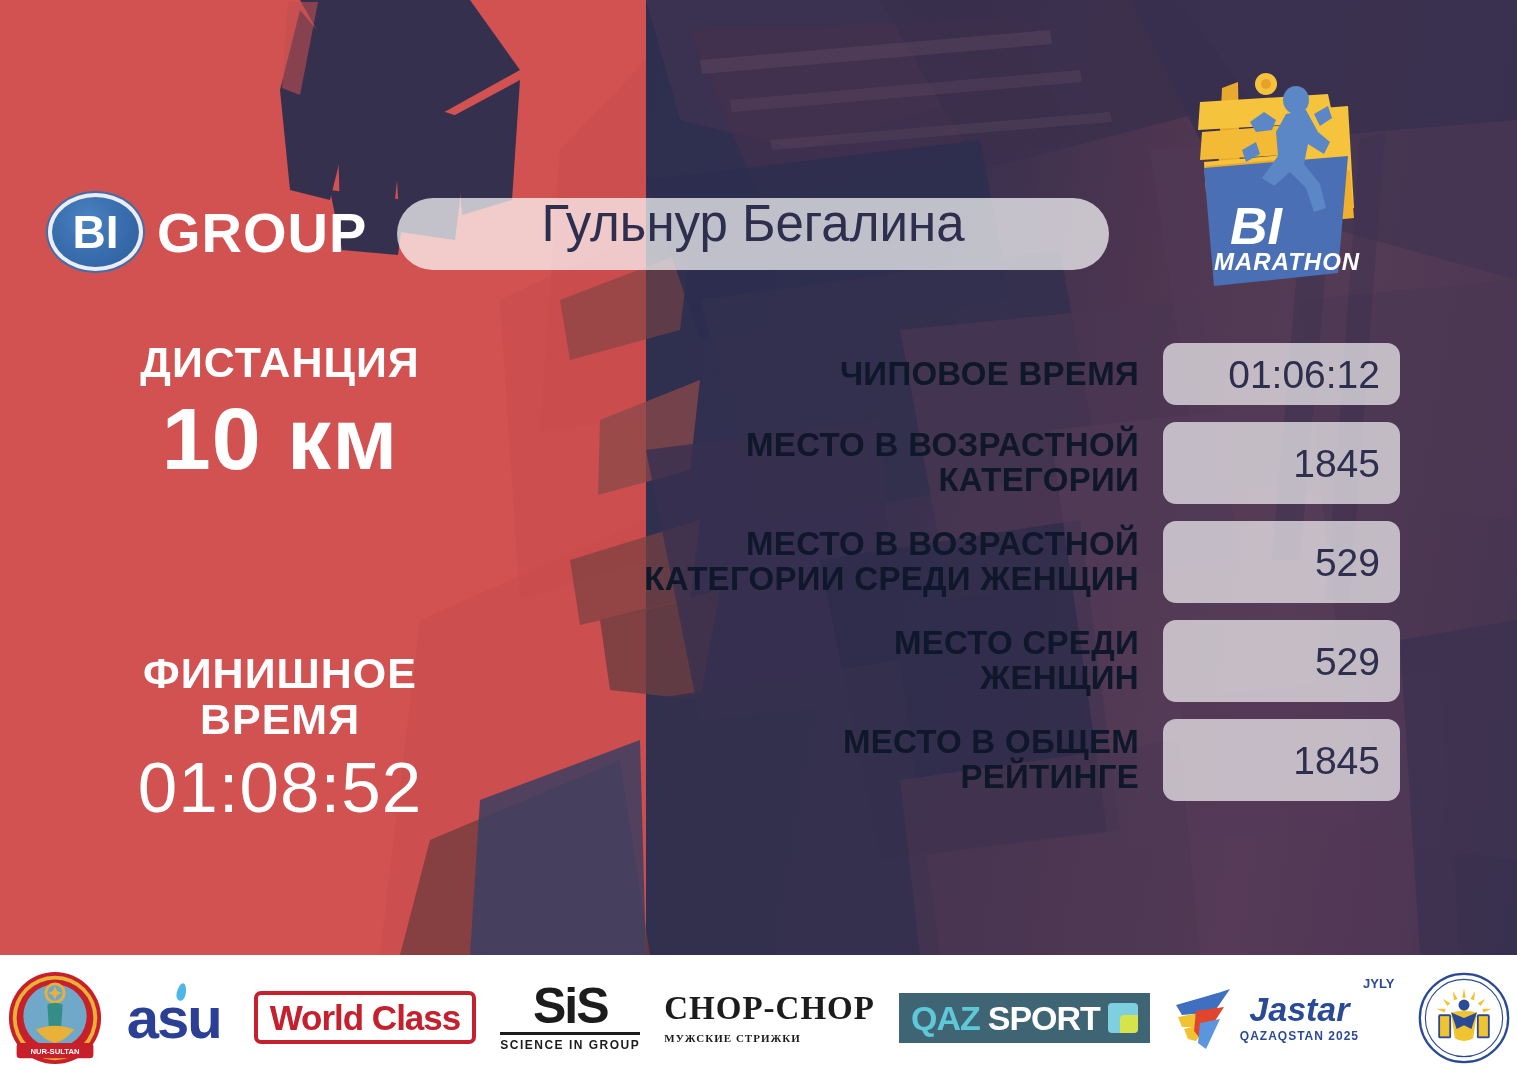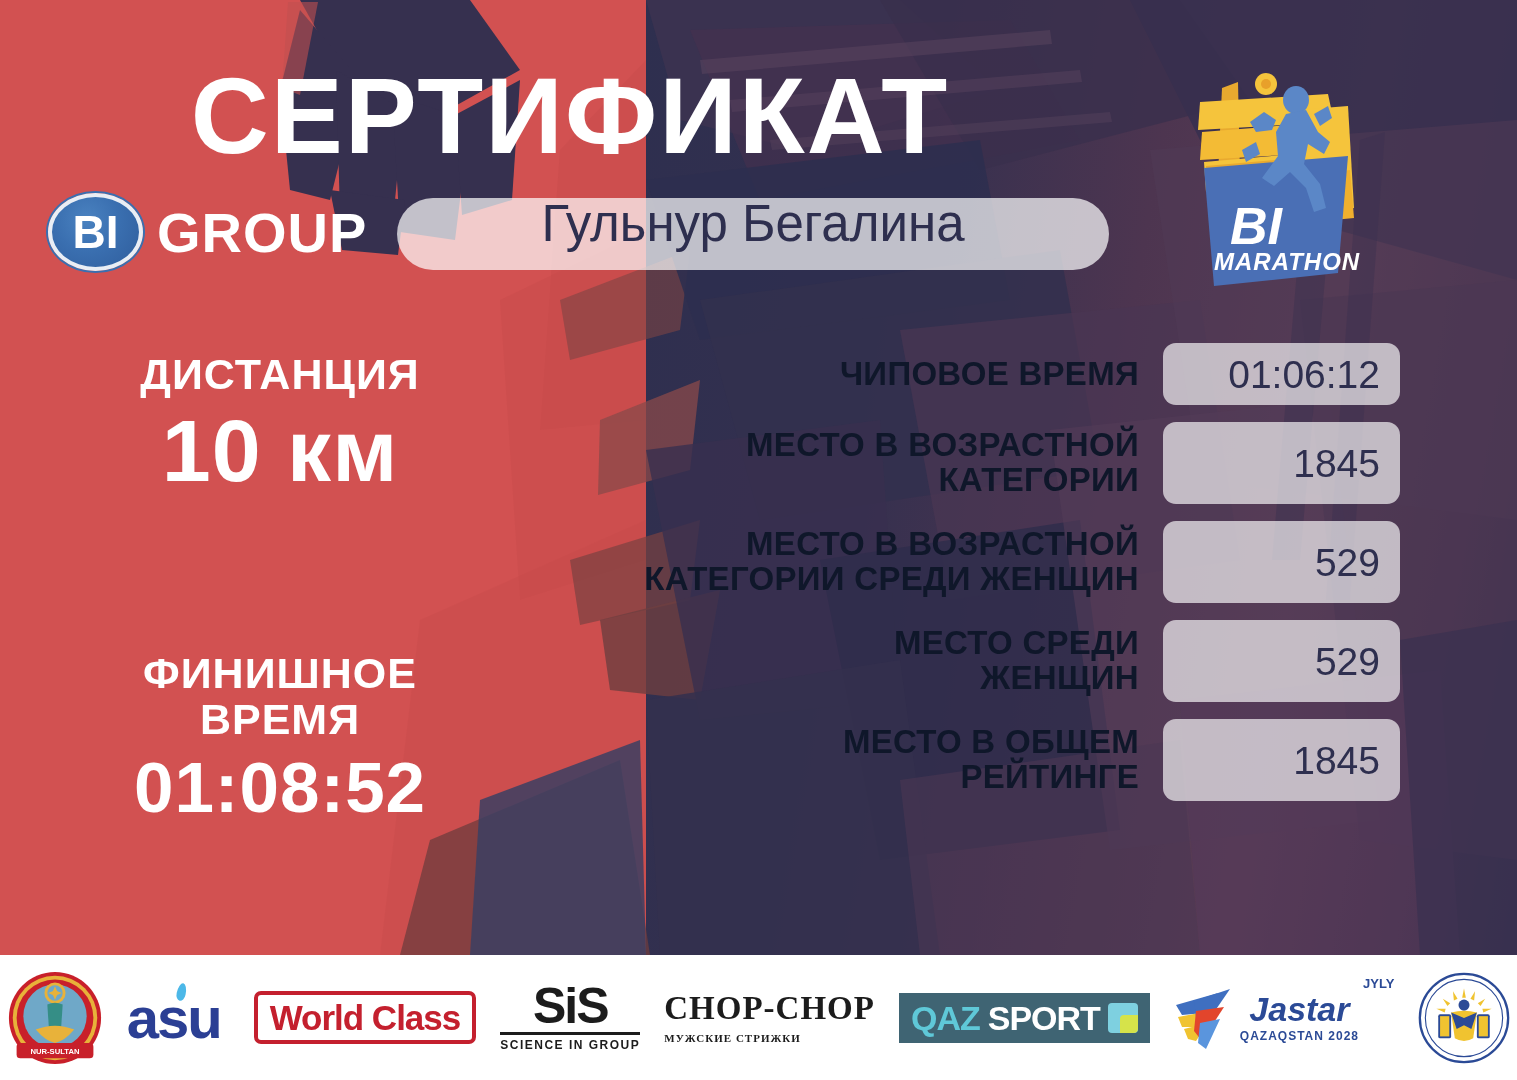--- a/index.html
+++ b/index.html
@@ -63,35 +63,35 @@
   }
   
   .bim-logo{position:absolute;left:1178px;top:58px;width:200px;height:250px;}
 
   
   .left-block{
     position:absolute;left:0;top:340px;width:560px;
     text-align:center;color:#ffffff;
   }
   .lbl-dist{
-    font-size:43px;font-weight:bold;letter-spacing:1px;line-height:1.05;margin-top:12px;
+    font-size:43px;font-weight:bold;letter-spacing:1px;line-height:1.05;
   }
   .val-dist{
     font-size:88px;font-weight:bold;letter-spacing:1px;line-height:1.1;
     margin-top:6px;
   }
   .left-block2{
     position:absolute;left:0;top:650px;width:560px;
     text-align:center;color:#ffffff;
   }
   .lbl-fin{
     font-size:43px;font-weight:bold;letter-spacing:1px;line-height:1.08;
   }
   .val-fin{
-    font-size:71px;font-weight:bold;letter-spacing:1px;line-height:1.15;
+    font-size:71px;font-weight:normal;letter-spacing:1px;line-height:1.15;
     margin-top:4px;
   }
   
   .stats{
     position:absolute;left:500px;top:343px;width:900px;
   }
   .stat-row{
     display:flex;align-items:center;justify-content:flex-end;
     margin-bottom:17px;
   }
@@ -206,21 +206,20 @@
       <polygon points="1400,640 1517,620 1517,955 1420,955" fill="#3b3150" opacity="0.75"></polygon>
 
       <polygon points="700,60 1050,30 1052,44 702,74" fill="#5b4560" opacity="0.5"></polygon>
       <polygon points="730,100 1080,70 1082,82 732,112" fill="#5b4560" opacity="0.45"></polygon>
       <polygon points="770,140 1110,112 1112,122 772,150" fill="#5b4560" opacity="0.4"></polygon>
       <polygon points="1310,120 1340,110 1300,560 1272,560" fill="#3b3150" opacity="0.5"></polygon>
       <polygon points="1360,140 1385,132 1350,600 1326,600" fill="#3b3150" opacity="0.45"></polygon>
     </g>
   </svg>
 
-  <div class="title">СЕРТИФИКАТ</div>
 
   <div class="bi-group">
     <div class="bi-badge">BI</div>
     <div class="bi-word">GROUP</div>
   </div>
 
   <div class="name-pill">
     <span>Гульнур Бегалина</span>
   </div>
 
@@ -345,21 +344,21 @@
     <svg width="62" height="70" viewBox="0 0 62 70">
       <polygon points="2,22 44,10 30,30 8,32" fill="#3f6fc0"></polygon>
       <polygon points="4,34 36,28 26,44 8,44" fill="#f0c330"></polygon>
       <polygon points="10,46 34,40 22,58 14,56" fill="#f0c330"></polygon>
       <polygon points="20,18 56,6 34,38 22,34" fill="#3f6fc0"></polygon>
       <polygon points="22,28 50,24 28,58 20,48" fill="#e2452c"></polygon>
       <polygon points="26,40 46,36 32,66 24,60" fill="#5a95dd"></polygon>
     </svg>
     <div class="js-txt">
       <div class="js-name">Jastar</div>
-      <div class="js-sub">QAZAQSTAN 2028</div>
+      <div class="js-sub">QAZAQSTAN 2025</div>
     </div>
     <div class="js-jyly">JYLY</div>
   </div>
 
   <div class="sp">
     <svg width="92" height="92" viewBox="0 0 100 100">
       <circle cx="50" cy="50" r="48" fill="none" stroke="#2b4a96" stroke-width="2.5"></circle>
       <circle cx="50" cy="50" r="42" fill="none" stroke="#2b4a96" stroke-width="1.2"></circle>
       <circle cx="50" cy="50" r="33" fill="#ffffff"></circle>
       <g fill="#f0c330">

